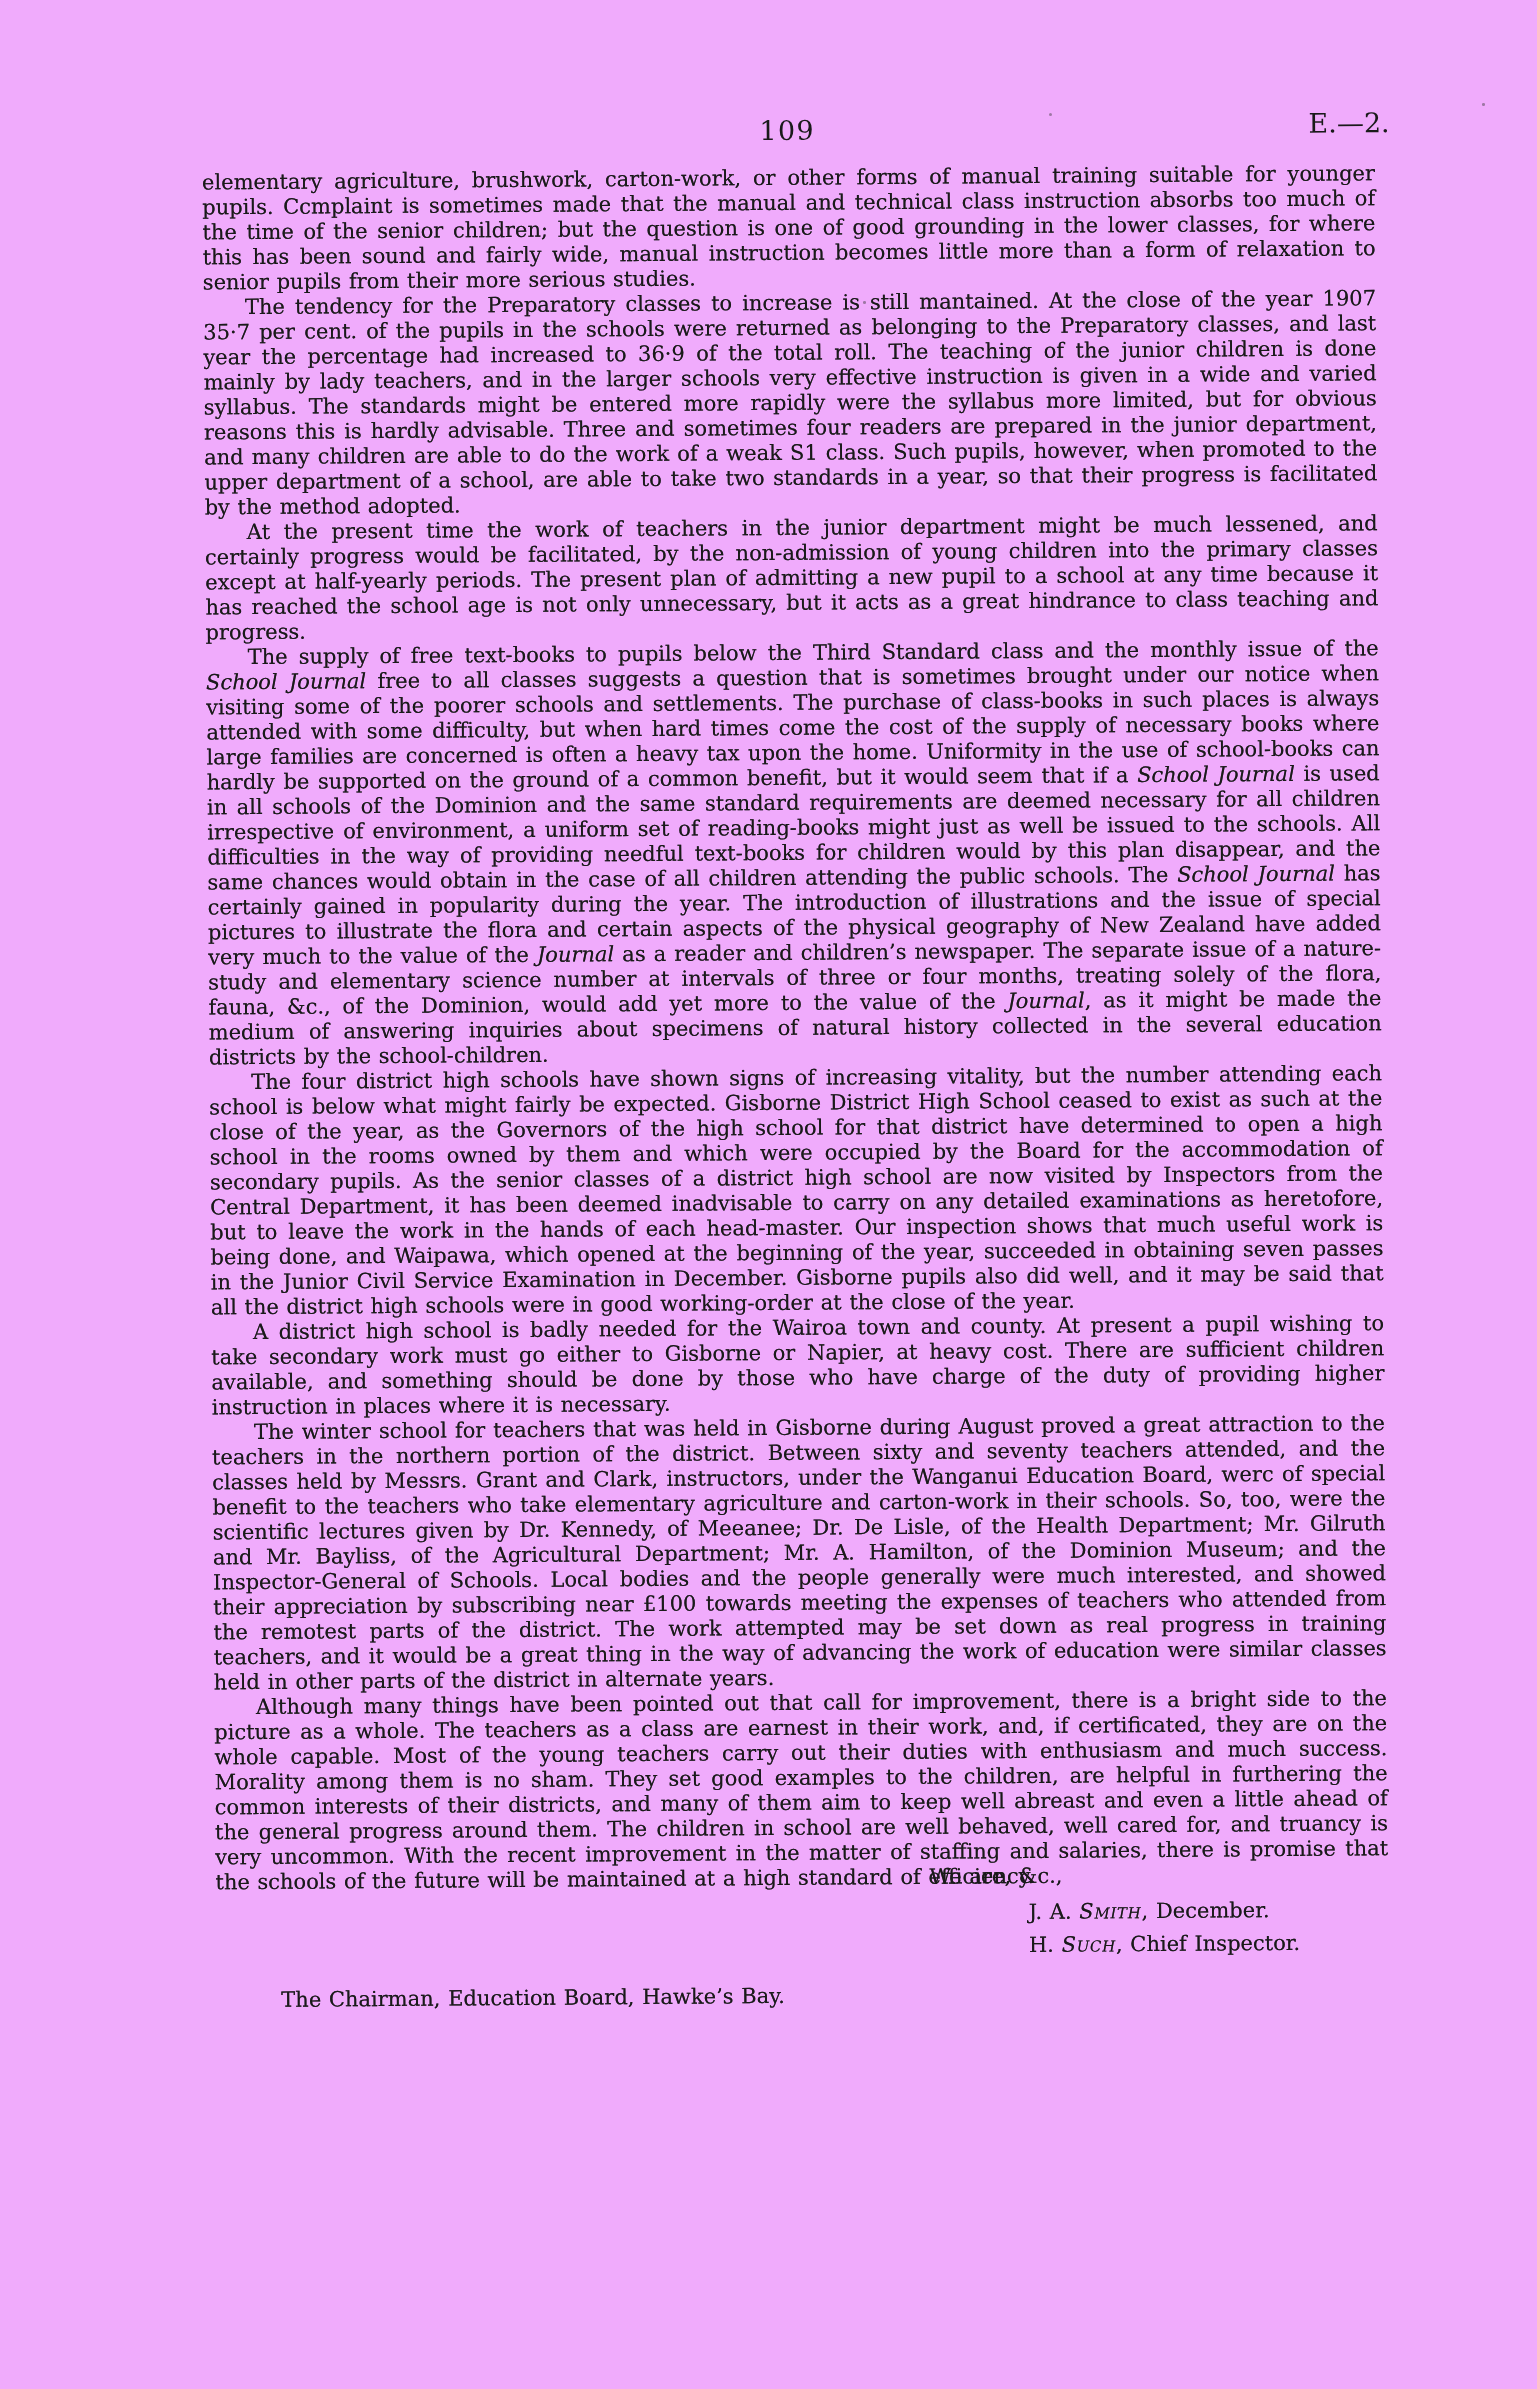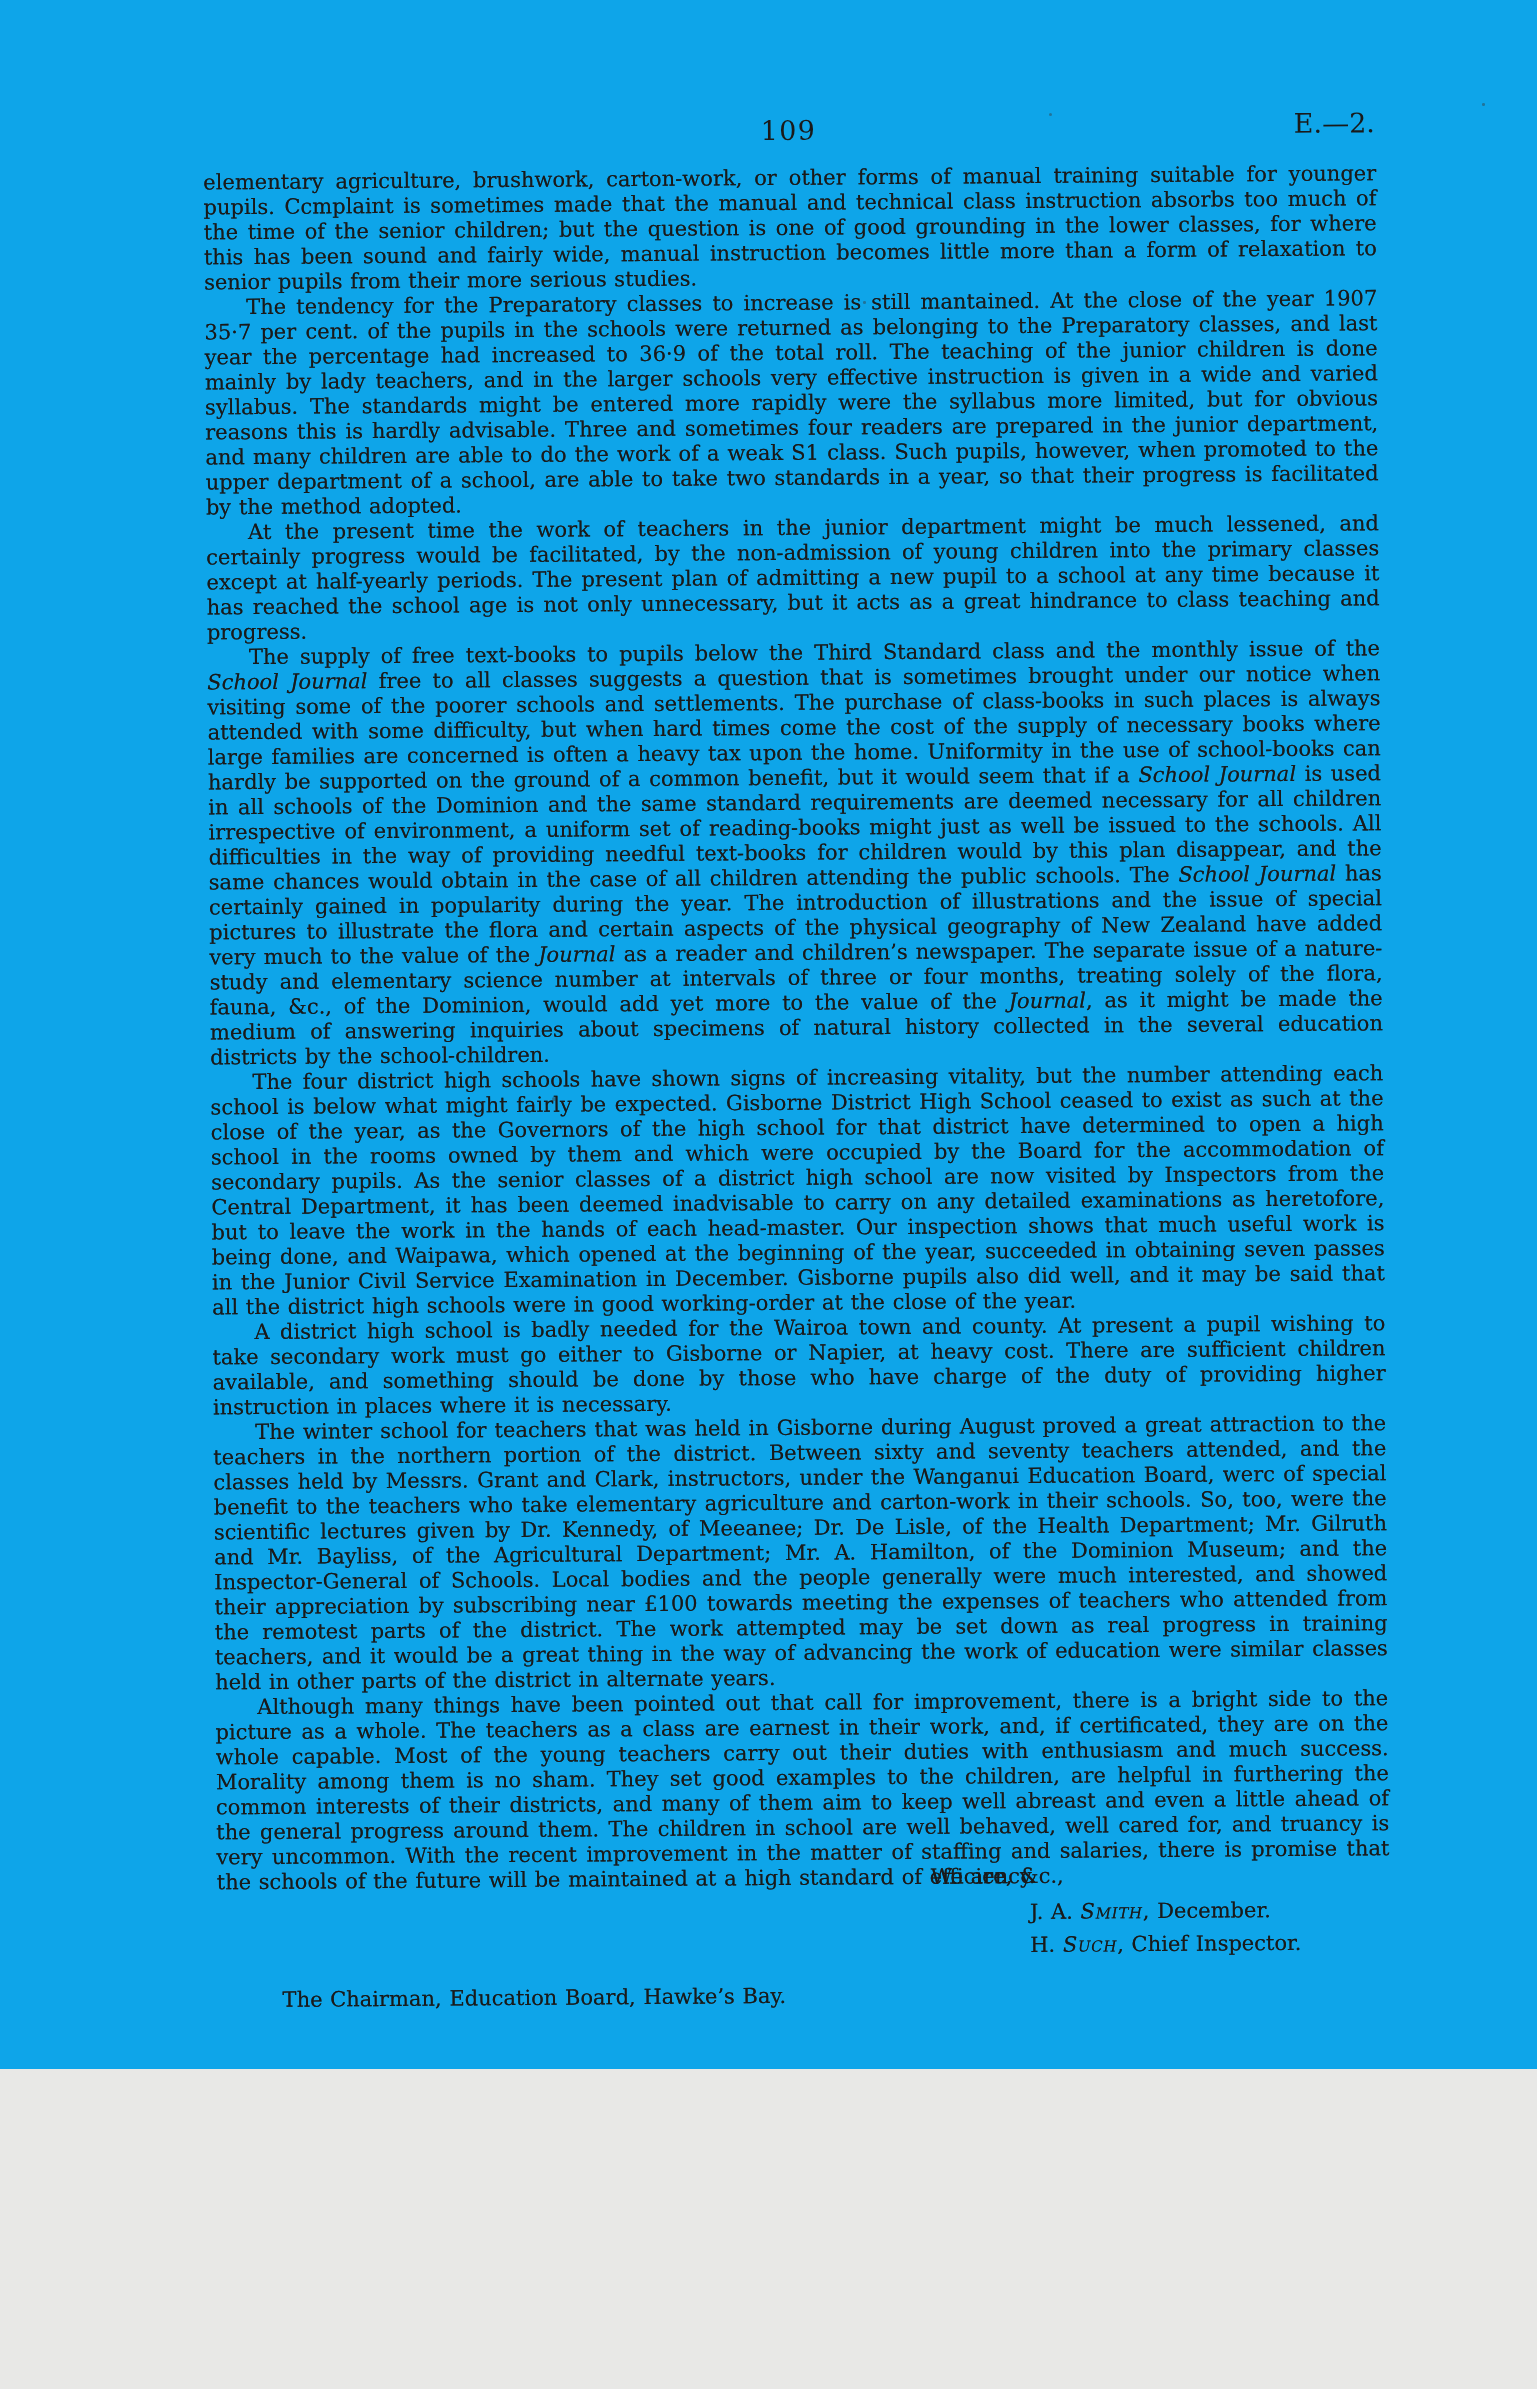--- a/index.html
+++ b/index.html
@@ -1,34 +1,34 @@
 <!DOCTYPE html>
 <html style="font-size:10.8px"><head>
 <meta charset="utf-8">
 <style>
   html,body{margin:0;padding:0;background:#e8e8e6;}
   .page{
     position:relative;
-    width:1538px;height:2069px;
-    background:#0ea5e9;
+    width:1538px;height:2389px;
+    background:#f0abfc;
     overflow:hidden;
     font-family:"DejaVu Serif", "Liberation Serif", serif;
     color:#1a1a1a;
   }
   .tilt{
     position:absolute; inset:0;
     transform:rotate(-0.45deg);
     transform-origin:50% 50%;
   }
   .page-number{
     position:absolute; top:115px; left:209px; width:1173px;
     text-align:center; font-size:27px; letter-spacing:1.3px;
   }
   .doc-ref{
-    position:absolute; top:112px; right:156px;
+    position:absolute; top:112px; right:140px;
     font-size:27px;
   }
   .body-text{
     position:absolute; top:166px; left:210px; width:1173px;
     font-size:21px; line-height:25px;
     text-align:justify; text-justify:inter-word;
     word-spacing:1px;
     text-shadow:0 0 0.3px rgba(26,26,26,0.7);
   }
   .para{margin:0; padding:0;}

